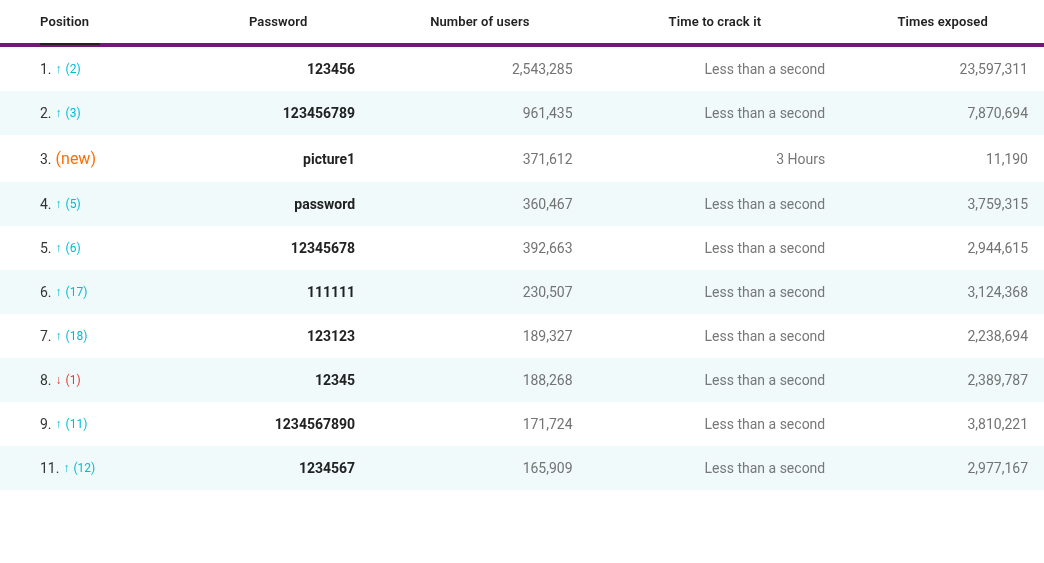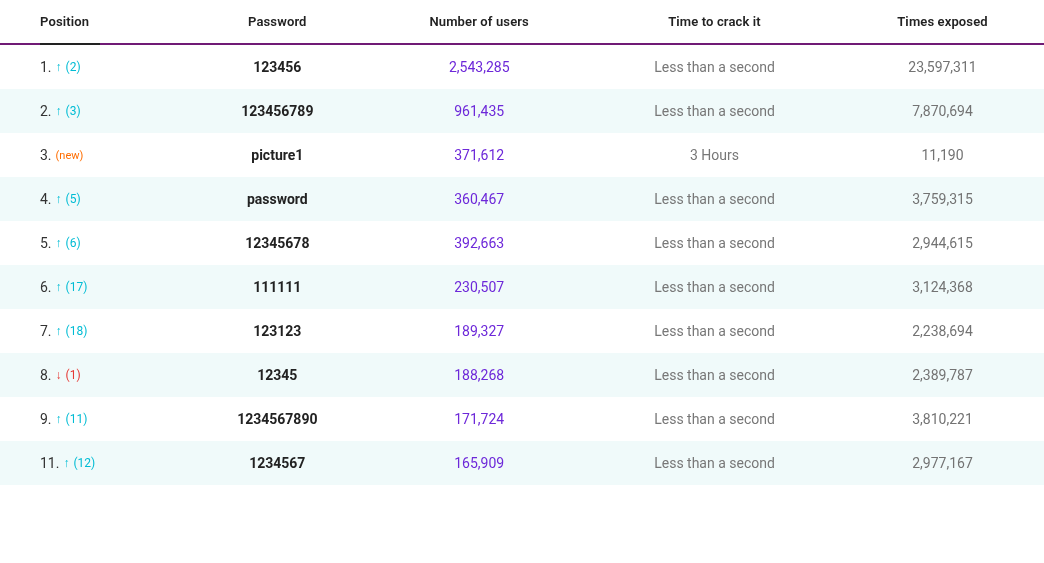--- a/index.html
+++ b/index.html
@@ -11,21 +11,21 @@
     }
     .table-container {
       width: 1044px;
       overflow: hidden;
     }
     table {
       width: 100%;
       border-collapse: collapse;
     }
     thead tr {
-      border-bottom: 2px solid #701a75;
+      border-bottom: 4px solid #701a75;
       margin-top: 38px;
     }
     th {
       padding: 14px 16px;
       text-align: center;
       font-weight: 600;
       font-size: 13px;
       color: #222;
       letter-spacing: 0.01em;
     }
@@ -43,21 +43,21 @@
       display: block;
       width: 60px;
       height: 2px;
       background: #222;
       position: absolute;
       bottom: -2px;
       left: 40px;
     }
     td {
       padding: 14px 16px;
-      text-align: center;
+      text-align: right;
       font-size: 14px;
     }
     td:first-child {
       text-align: left;
       padding-left: 40px;
     }
     tbody tr:nth-child(even) {
       background-color: #f0fafa;
     }
     tbody tr:nth-child(odd) {
@@ -84,28 +84,28 @@
     .change-num {
       color: #00bcd4;
       font-size: 12px;
     }
     .change-num-down {
       color: #e53935;
       font-size: 12px;
     }
     .change-new {
       color: #ff6d00;
-      font-size: 11px;
+      font-size: 16px;
     }
     .password-cell {
       font-weight: 700;
       color: #222;
     }
     .users-cell {
-      color: #6d28d9;
+      color: #737373;
     }
     .crack-cell {
       color: #777;
     }
     .exposed-cell {
       color: #737373;
     }
   </style>
 </head>
 <body>

